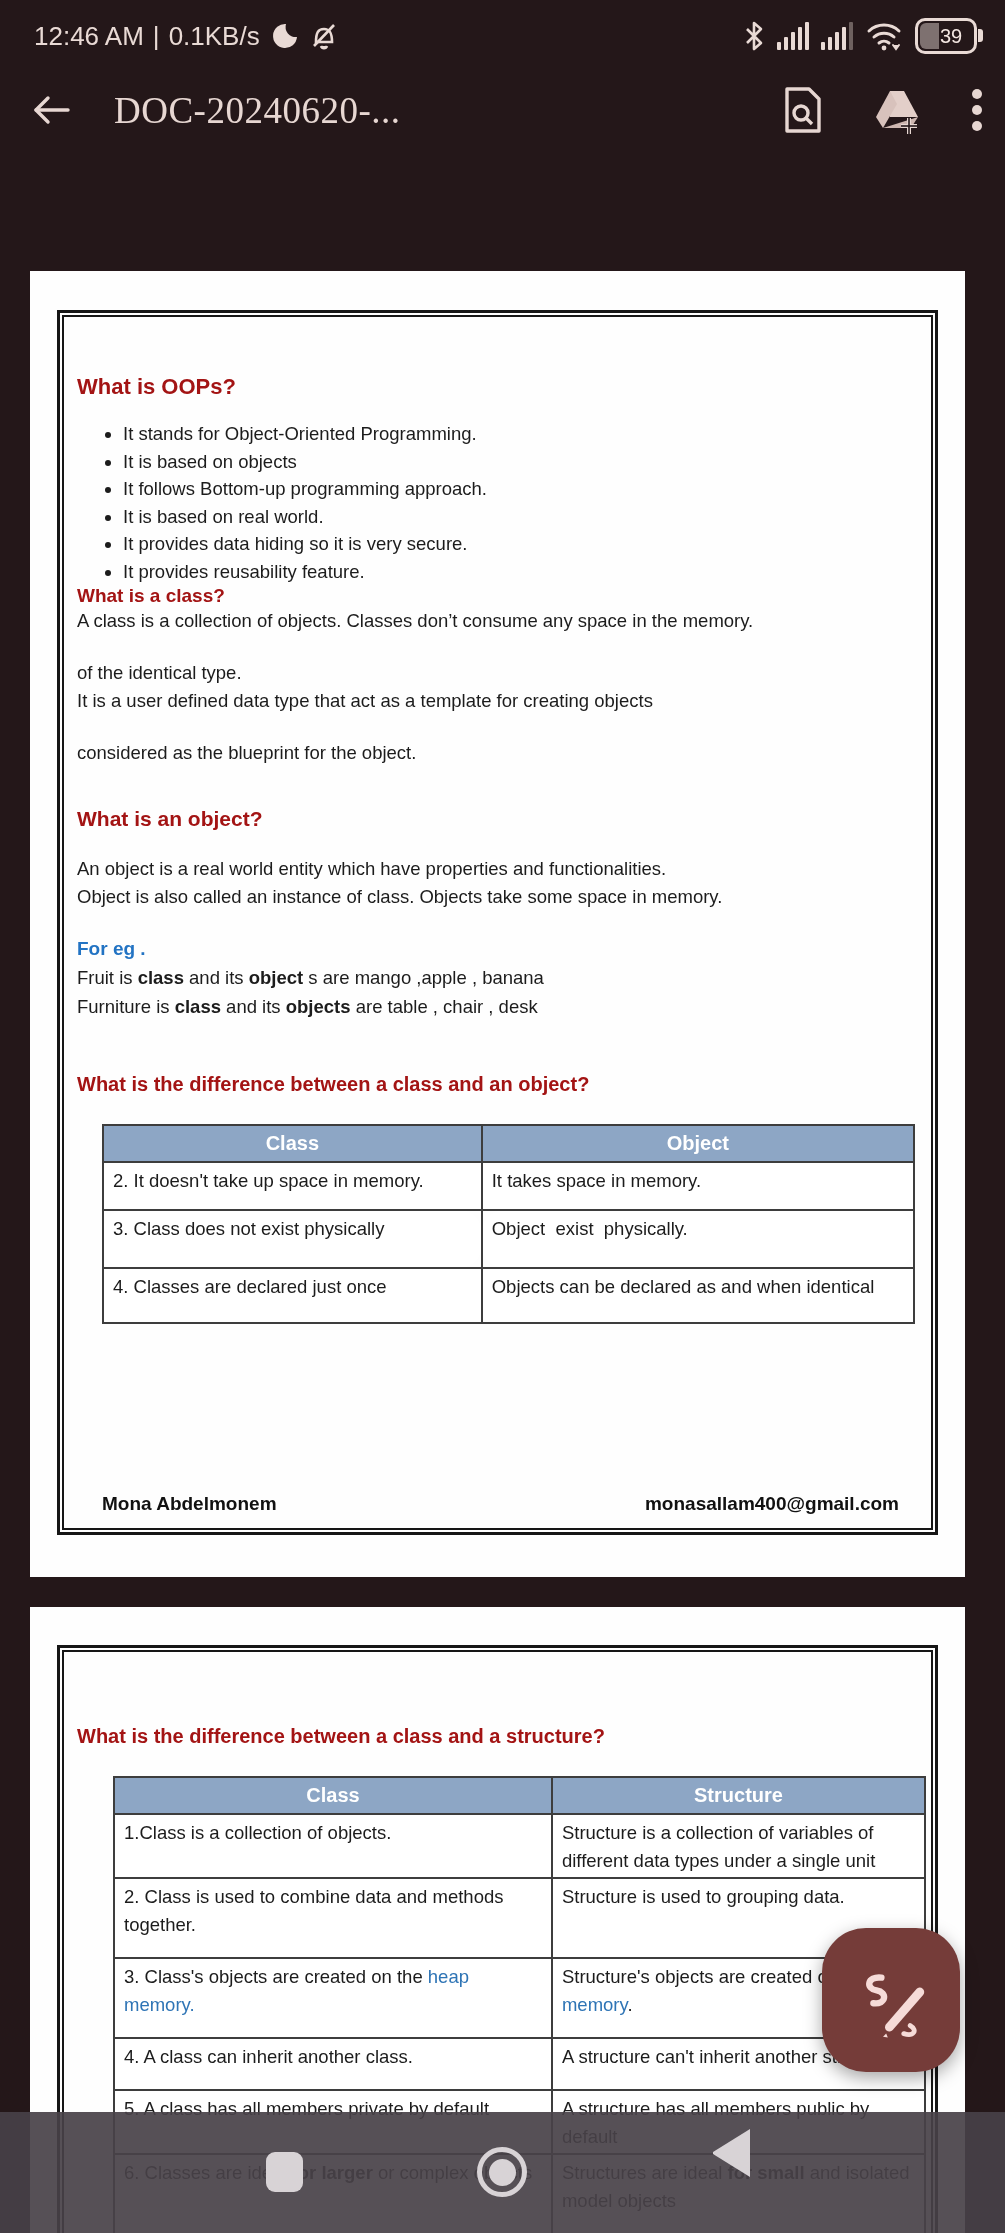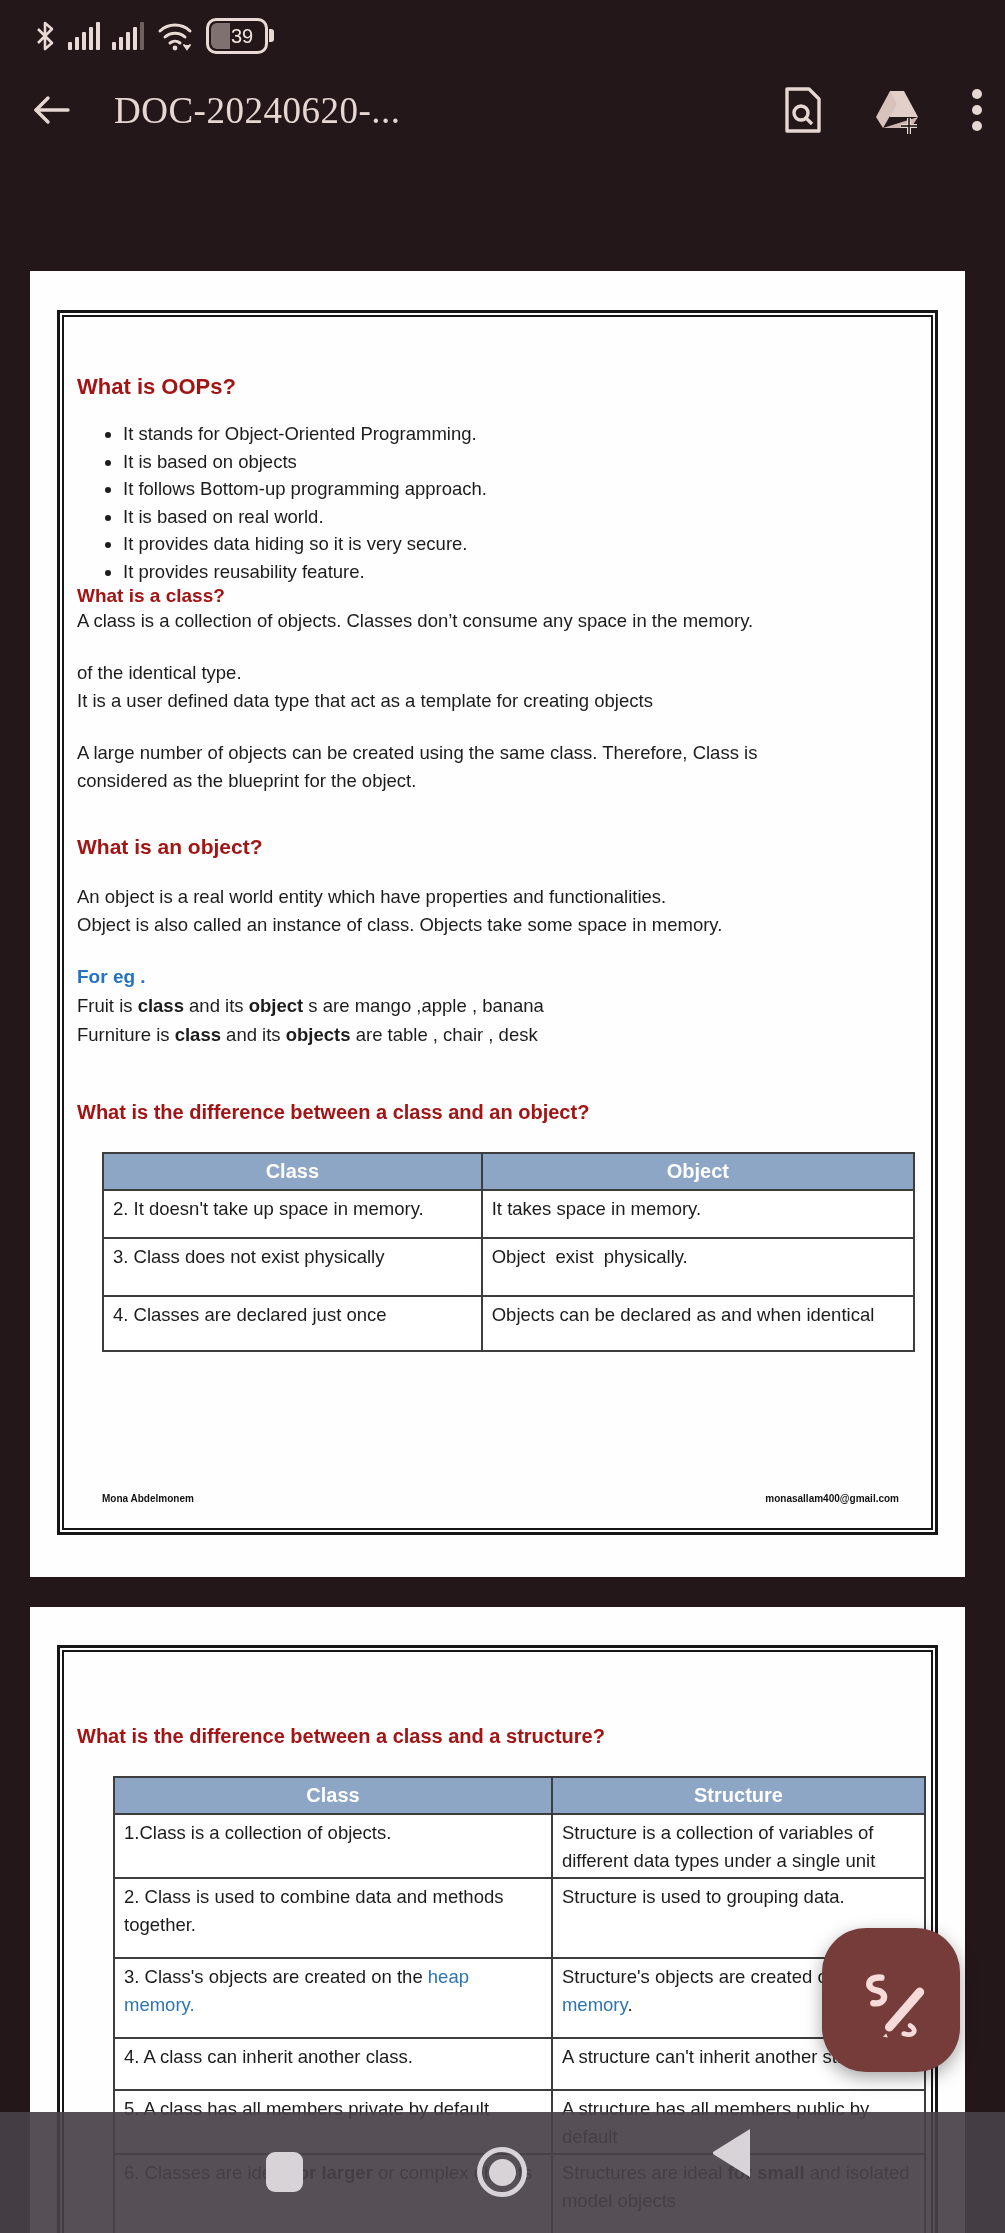--- a/index.html
+++ b/index.html
@@ -54,39 +54,56 @@
   table.doc th{background:#8da6c5;color:#ffffff;font-size:20px;font-weight:bold;text-align:center;
     border:2px solid #3d3d3d;height:33px;}
   table.doc td{border:2px solid #3d3d3d;vertical-align:top;font-size:18.5px;line-height:28px;padding:4px 9px 2px 9px;background:#fff;}
   #table1{margin-left:25px;width:813px;}
   #table1 col.c1{width:46.7%;}
   #table2{margin-left:36px;width:813px;}
   #table2 col.c1{width:54%;}
   .mh55{height:49px;} .mh46{height:40px;} .mh56{height:50px;border-radius:23px;} .mh53{height:47px;}
   .r2h47{height:41px;} .r2h78{height:72px;} .r2h50{height:44px;}
   .pfoot{position:absolute;left:72px;right:66px;top:1222px;display:flex;justify-content:space-between;
-    font-size:10px;font-weight:bold;color:#111;}
+    font-size:19px;font-weight:bold;color:#111;}
   
   #fab{position:absolute;left:822px;top:1928px;width:138px;height:144px;border-radius:44px;
     background:#753c39;border:none;cursor:pointer;display:flex;align-items:center;justify-content:center;
     box-shadow:0 6px 18px rgba(0,0,0,.35);}
   
   #navbar{position:absolute;left:0;top:2112px;width:1005px;height:121px;background:rgba(72,65,72,0.92);}
   .nav-recents{position:absolute;left:266px;top:40px;width:37px;height:40px;border-radius:9px;background:#d8d3d6;border:none;cursor:pointer;}
   .nav-home{position:absolute;left:477px;top:35px;width:50px;height:50px;border-radius:50%;
     border:5px solid #d8d3d6;background:transparent;cursor:pointer;padding:0;}
   .nav-home::after{content:'';position:absolute;left:50%;top:50%;width:27px;height:27px;margin:-13.5px 0 0 -13.5px;
     border-radius:50%;background:#d8d3d6;}
   .nav-back{position:absolute;left:701px;top:2129px;width:0;height:0;cursor:pointer;background:none;border-style:solid;
     border-top:23px solid transparent;border-bottom:23px solid transparent;border-right:37px solid #d8d3d6;border-left:0;}
 </style>
 </head>
 <body>
 
 <div id="statusbar">
+  <div class="sb-left">
+    <span>12:46 AM</span>
+    <span>|</span>
+    <span>0.1KB/s</span>
+    <span class="sb-icon">
+      <svg width="30" height="30" viewBox="0 0 30 30">
+          <path d="M17 3 A 12 12 0 1 0 28 16 A 10 10 0 0 1 17 3 Z" fill="#e9dad5"></path>
+        </svg>
+    </span>
+    <span class="sb-icon">
+      <svg width="32" height="32" viewBox="0 0 32 32" fill="none" stroke="#e9dad5" stroke-width="2.6">
+        <path d="M8 22 c0-9 2-13 8-13 s8 4 8 13 z"></path>
+        <path d="M13 26 a3.2 3.2 0 0 0 6 0" fill="#e9dad5"></path>
+        <line x1="6" y1="26" x2="26" y2="5"></line>
+      </svg>
+    </span>
+  </div>
   <div class="sb-right">
     <span class="sb-icon">
       <svg width="22" height="32" viewBox="0 0 22 32" fill="none" stroke="#e9dad5" stroke-width="2.6" stroke-linejoin="round">
         <path d="M4 9 L18 23 L11 29 L11 3 L18 9 L4 23"></path>
       </svg>
     </span>
     <span class="bars">
       <i style="height:8px"></i>
         <i style="height:13px"></i>
         <i style="height:18px"></i>
@@ -171,21 +188,20 @@
         <li>It provides data hiding so it is very secure.</li>
         <li>It provides reusability feature.</li>
       </ul>
       <h2 class="redhead h-class">What is a class?</h2>
       <div class="doc-line">A class is a collection of objects. Classes don’t consume any space in the memory.</div>
       <div class="pgap">
         <div class="doc-line">of the identical type.</div>
         <div class="doc-line">It is a user defined data type that act as a template for creating objects</div>
       </div>
       <div class="pgap">
-        <div class="doc-line">A large number of objects can be created using the same class. Therefore, Class is</div>
         <div class="doc-line">considered as the blueprint for the object.</div>
       </div>
       <h2 class="redhead h-object">What is an object?</h2>
       <div class="pgap">
         <div class="doc-line">An object is a real world entity which have properties and functionalities.</div>
         <div class="doc-line">Object is also called an instance of class. Objects take some space in memory.</div>
       </div>
       <div class="foreg">For eg .</div>
       <div class="eg-line"><span>Fruit is </span><span class="b">class</span><span> and its </span><span class="b">object</span><span> s are mango ,apple , banana</span></div>
       <div class="eg-line"><span>Furniture is </span><span class="b">class</span><span> and its </span><span class="b">objects</span><span> are table , chair , desk</span></div>

